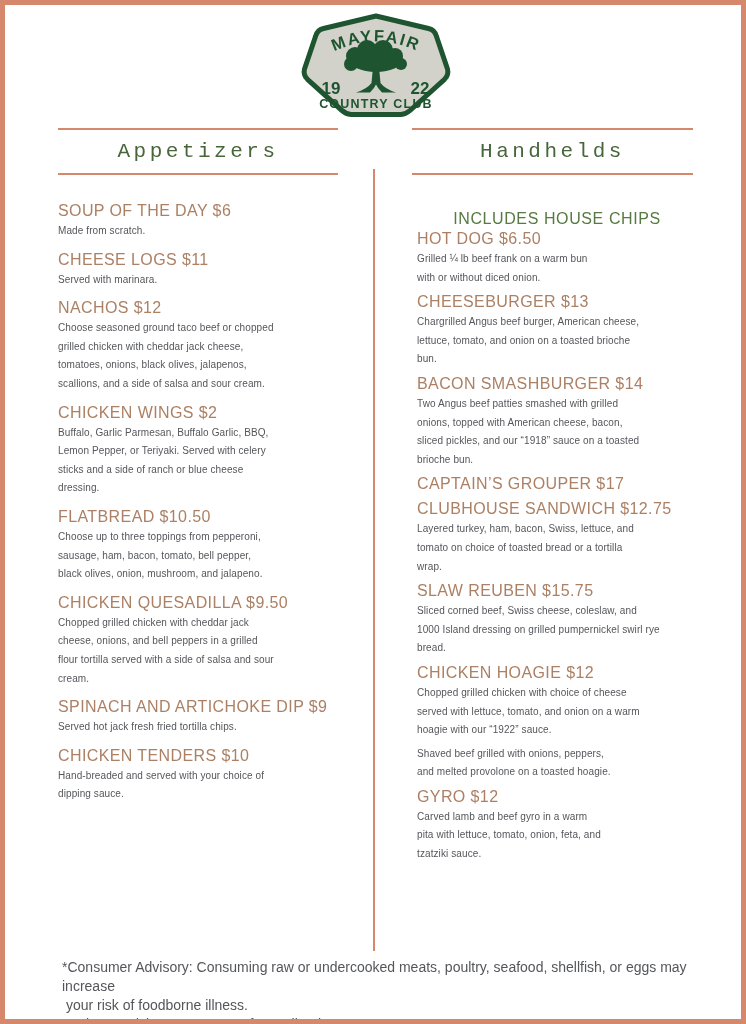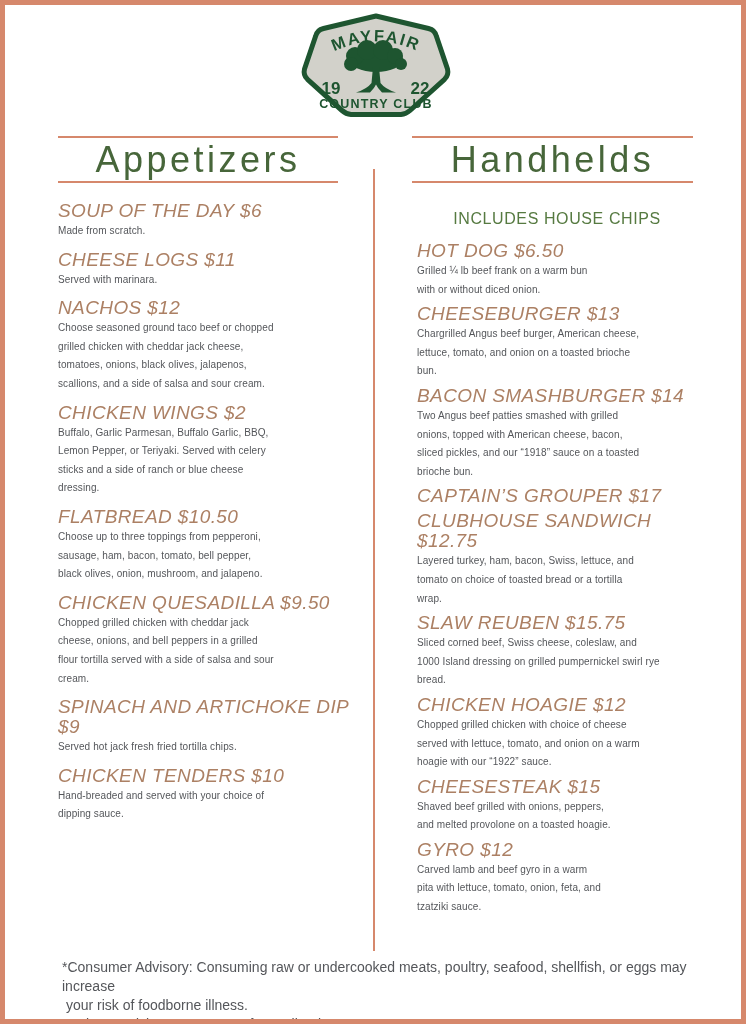--- a/index.html
+++ b/index.html
@@ -21,41 +21,41 @@
     pointer-events:none;
   }
   .logo{position:absolute;left:300px;top:13px;}
   .badge{fill:var(--badge-fill);stroke:var(--logo-green);stroke-width:5;stroke-linejoin:round;}
   .logo-text{fill:var(--logo-green);font-family:"Liberation Sans",sans-serif;font-weight:bold;}
   .logo-name{font-size:16.5px;letter-spacing:2px;}
   .year{font-size:17px;text-anchor:middle;}
   .club-type{font-size:12.5px;letter-spacing:1.2px;}
   .tree{fill:var(--logo-green);}
   .col-header{
-    position:absolute;top:136px;height:43px;
+    position:absolute;top:128px;height:43px;
     border-top:2px solid var(--salmon);border-bottom:2px solid var(--salmon);
     display:flex;align-items:center;justify-content:center;
-    font-family:Liberation Sans, sans-serif;font-size:36px;letter-spacing:3.5px;
+    font-family:Liberation Mono, monospace;font-size:21px;letter-spacing:3.5px;
     color:var(--header-green);
   }
   .col-header.left{left:58px;width:280px;}
   .col-header.right{left:412px;width:281px;}
   .divider{position:absolute;left:373px;top:169px;width:2px;height:782px;background:var(--salmon);}
   .col{position:absolute;top:197px;}
   .col-left{left:58px;width:296px;padding-top:4px;}
   .col-right{left:417px;width:290px;padding-top:12px;}
   .col-note{
     width:280px;text-align:center;color:var(--note-green);
-    font-size:16px;letter-spacing:0.6px;line-height:20px;margin-bottom:12px;
+    font-size:16px;letter-spacing:0.6px;line-height:20px;margin-bottom:0;
   }
   .item{margin-bottom:9px;}
   .col-right .item{margin-bottom:5px;}
   .item-name{
-    color:var(--title-tan);font-size:19px;line-height:20px;
-    letter-spacing:0.4px;margin-bottom:1px;font-style:italic;
+    color:var(--title-tan);font-size:16px;line-height:20px;
+    letter-spacing:0.4px;margin-bottom:1px;
   }
   .item-desc{
     color:var(--text-gray);font-size:10px;line-height:18.6px;
     letter-spacing:0.1px;white-space:pre-line;width:max-content;
   }
   .footer{
     position:absolute;left:62px;top:958px;width:660px;
     color:var(--text-gray);font-size:14px;line-height:19px;white-space:pre-line;
   }
 </style>
@@ -176,21 +176,20 @@
 1000 Island dressing on grilled pumpernickel swirl rye
 bread.</div>
     </div>
     <div class="item">
       <div class="item-name">CHICKEN HOAGIE $12</div>
       <div class="item-desc">Chopped grilled chicken with choice of cheese
 served with lettuce, tomato, and onion on a warm
 hoagie with our “1922” sauce.</div>
     </div>
     <div class="item">
-      <div class="item-name">CHEESESTEAK $15</div>
       <div class="item-desc">Shaved beef grilled with onions, peppers,
 and melted provolone on a toasted hoagie.</div>
     </div>
     <div class="item">
       <div class="item-name">GYRO $12</div>
       <div class="item-desc">Carved lamb and beef gyro in a warm
 pita with lettuce, tomato, onion, feta, and
 tzatziki sauce.</div>
     </div>
   </div>

